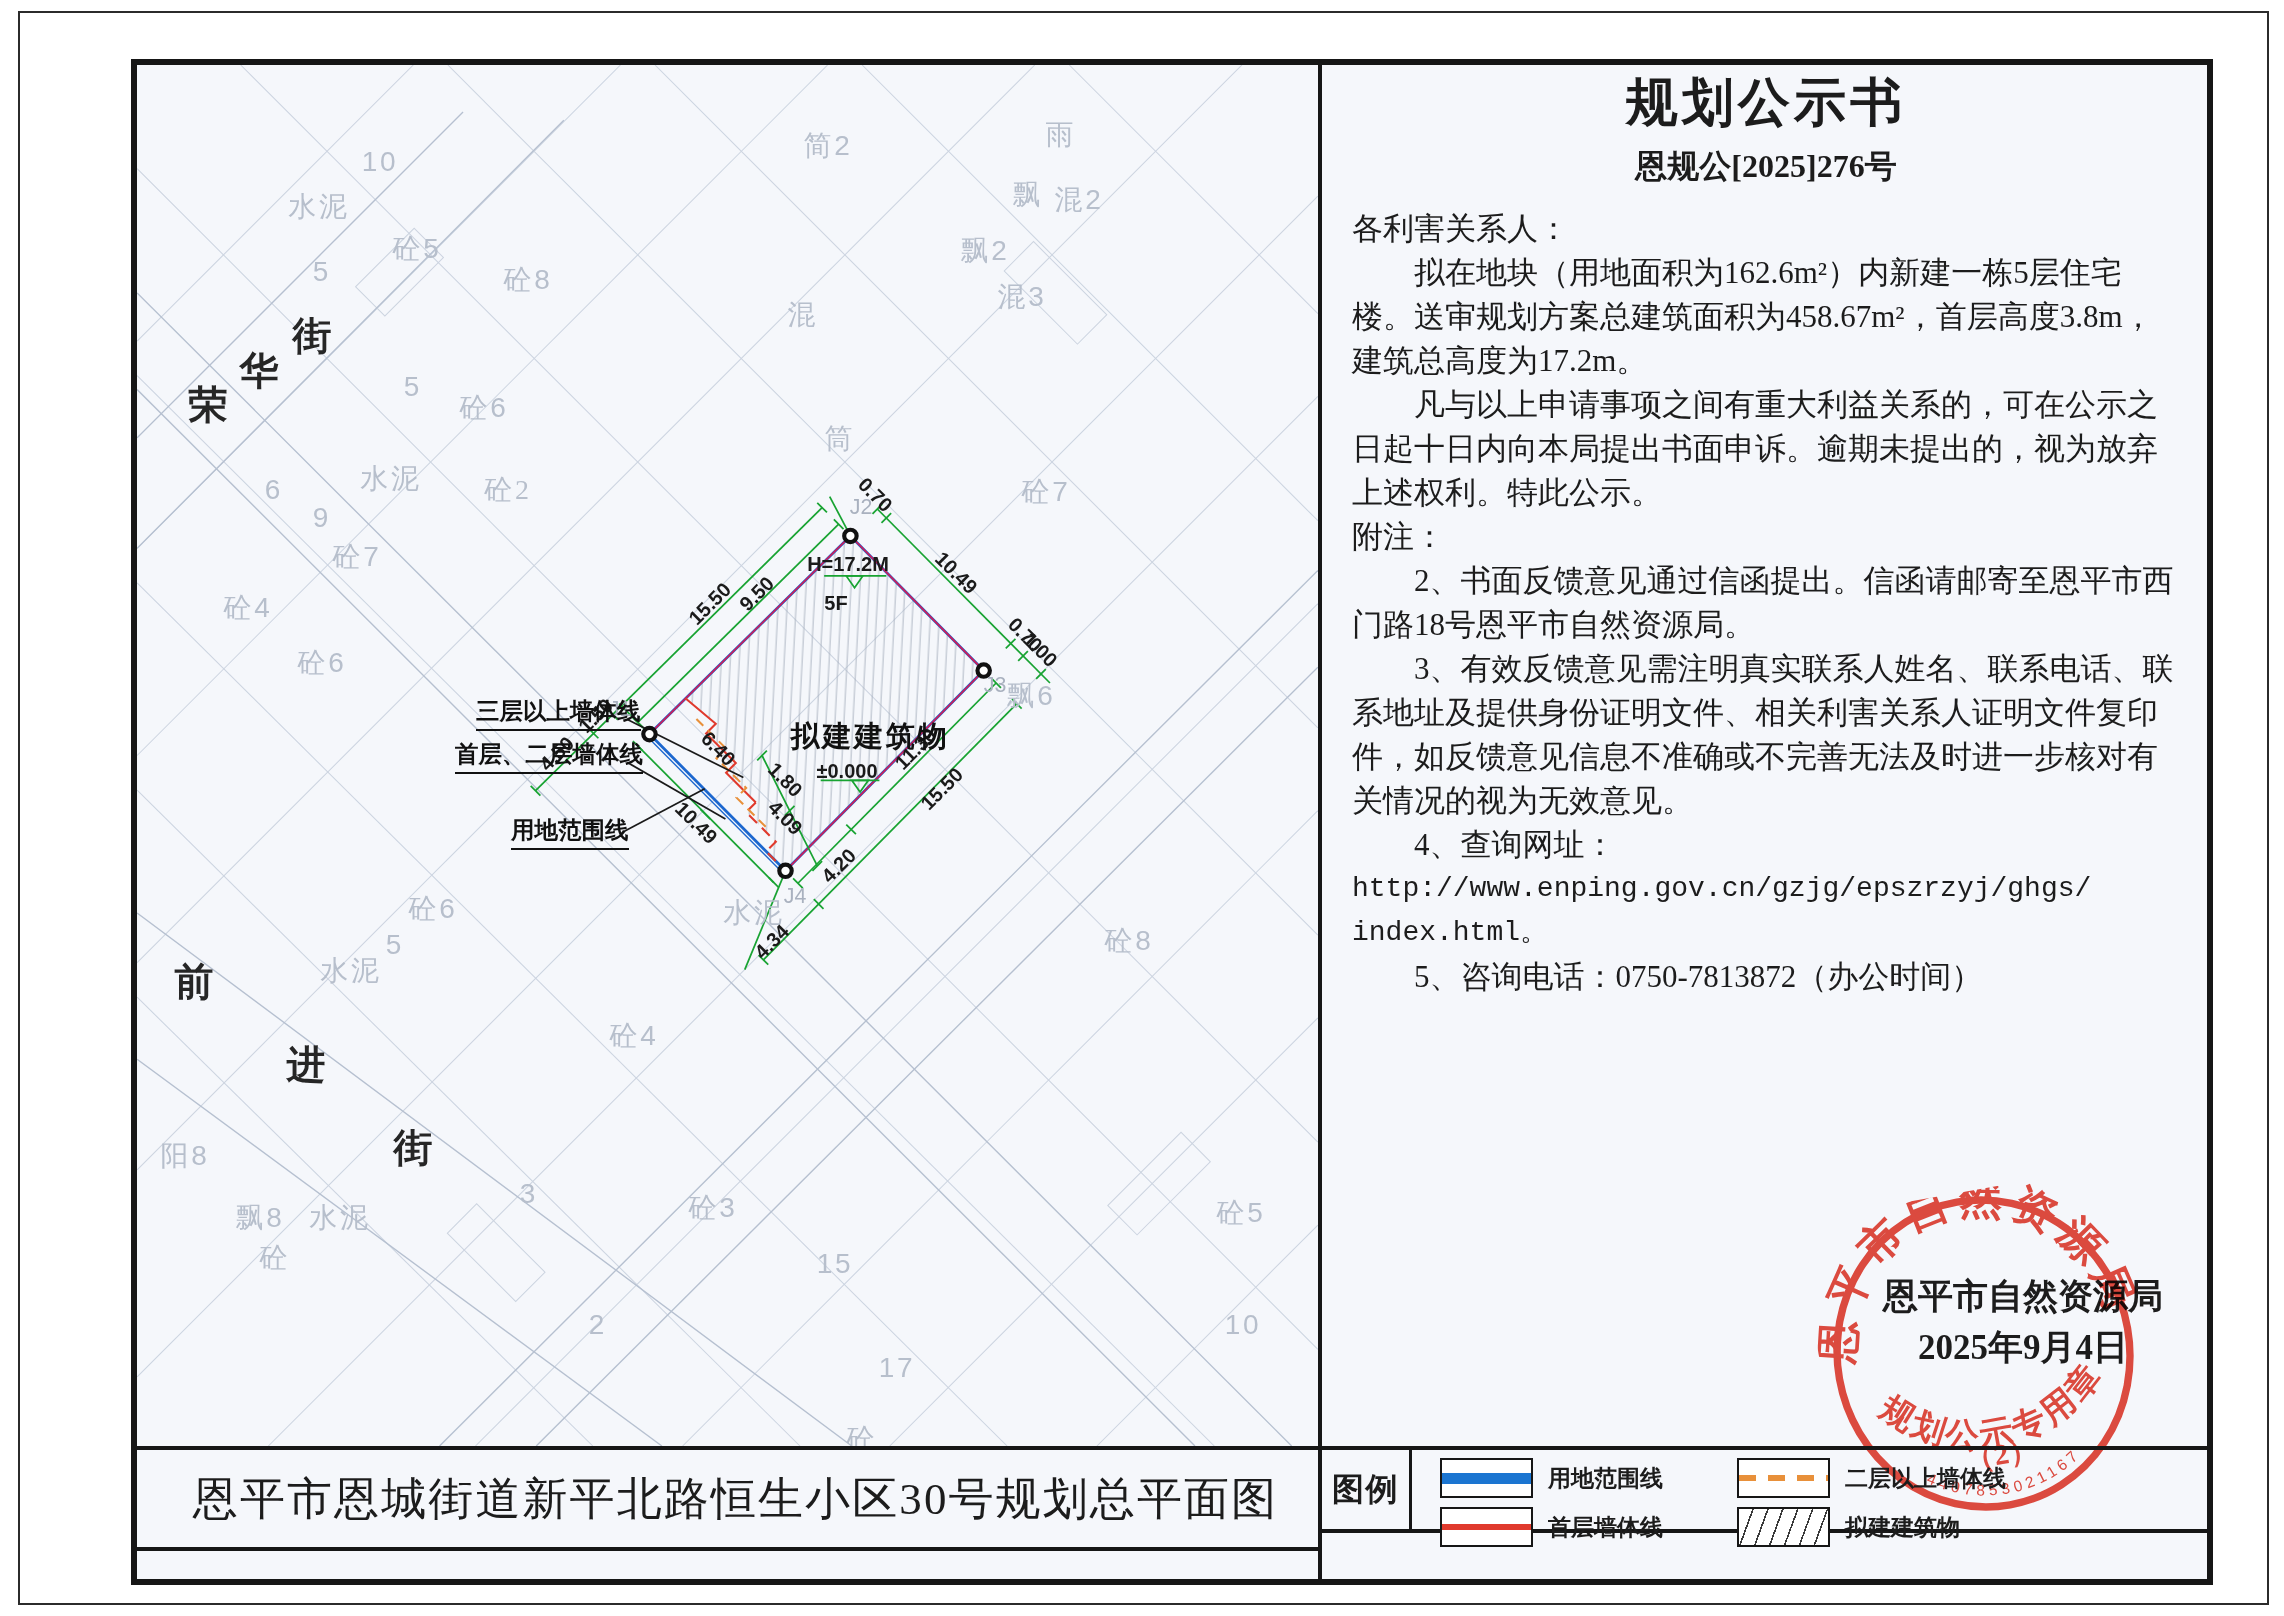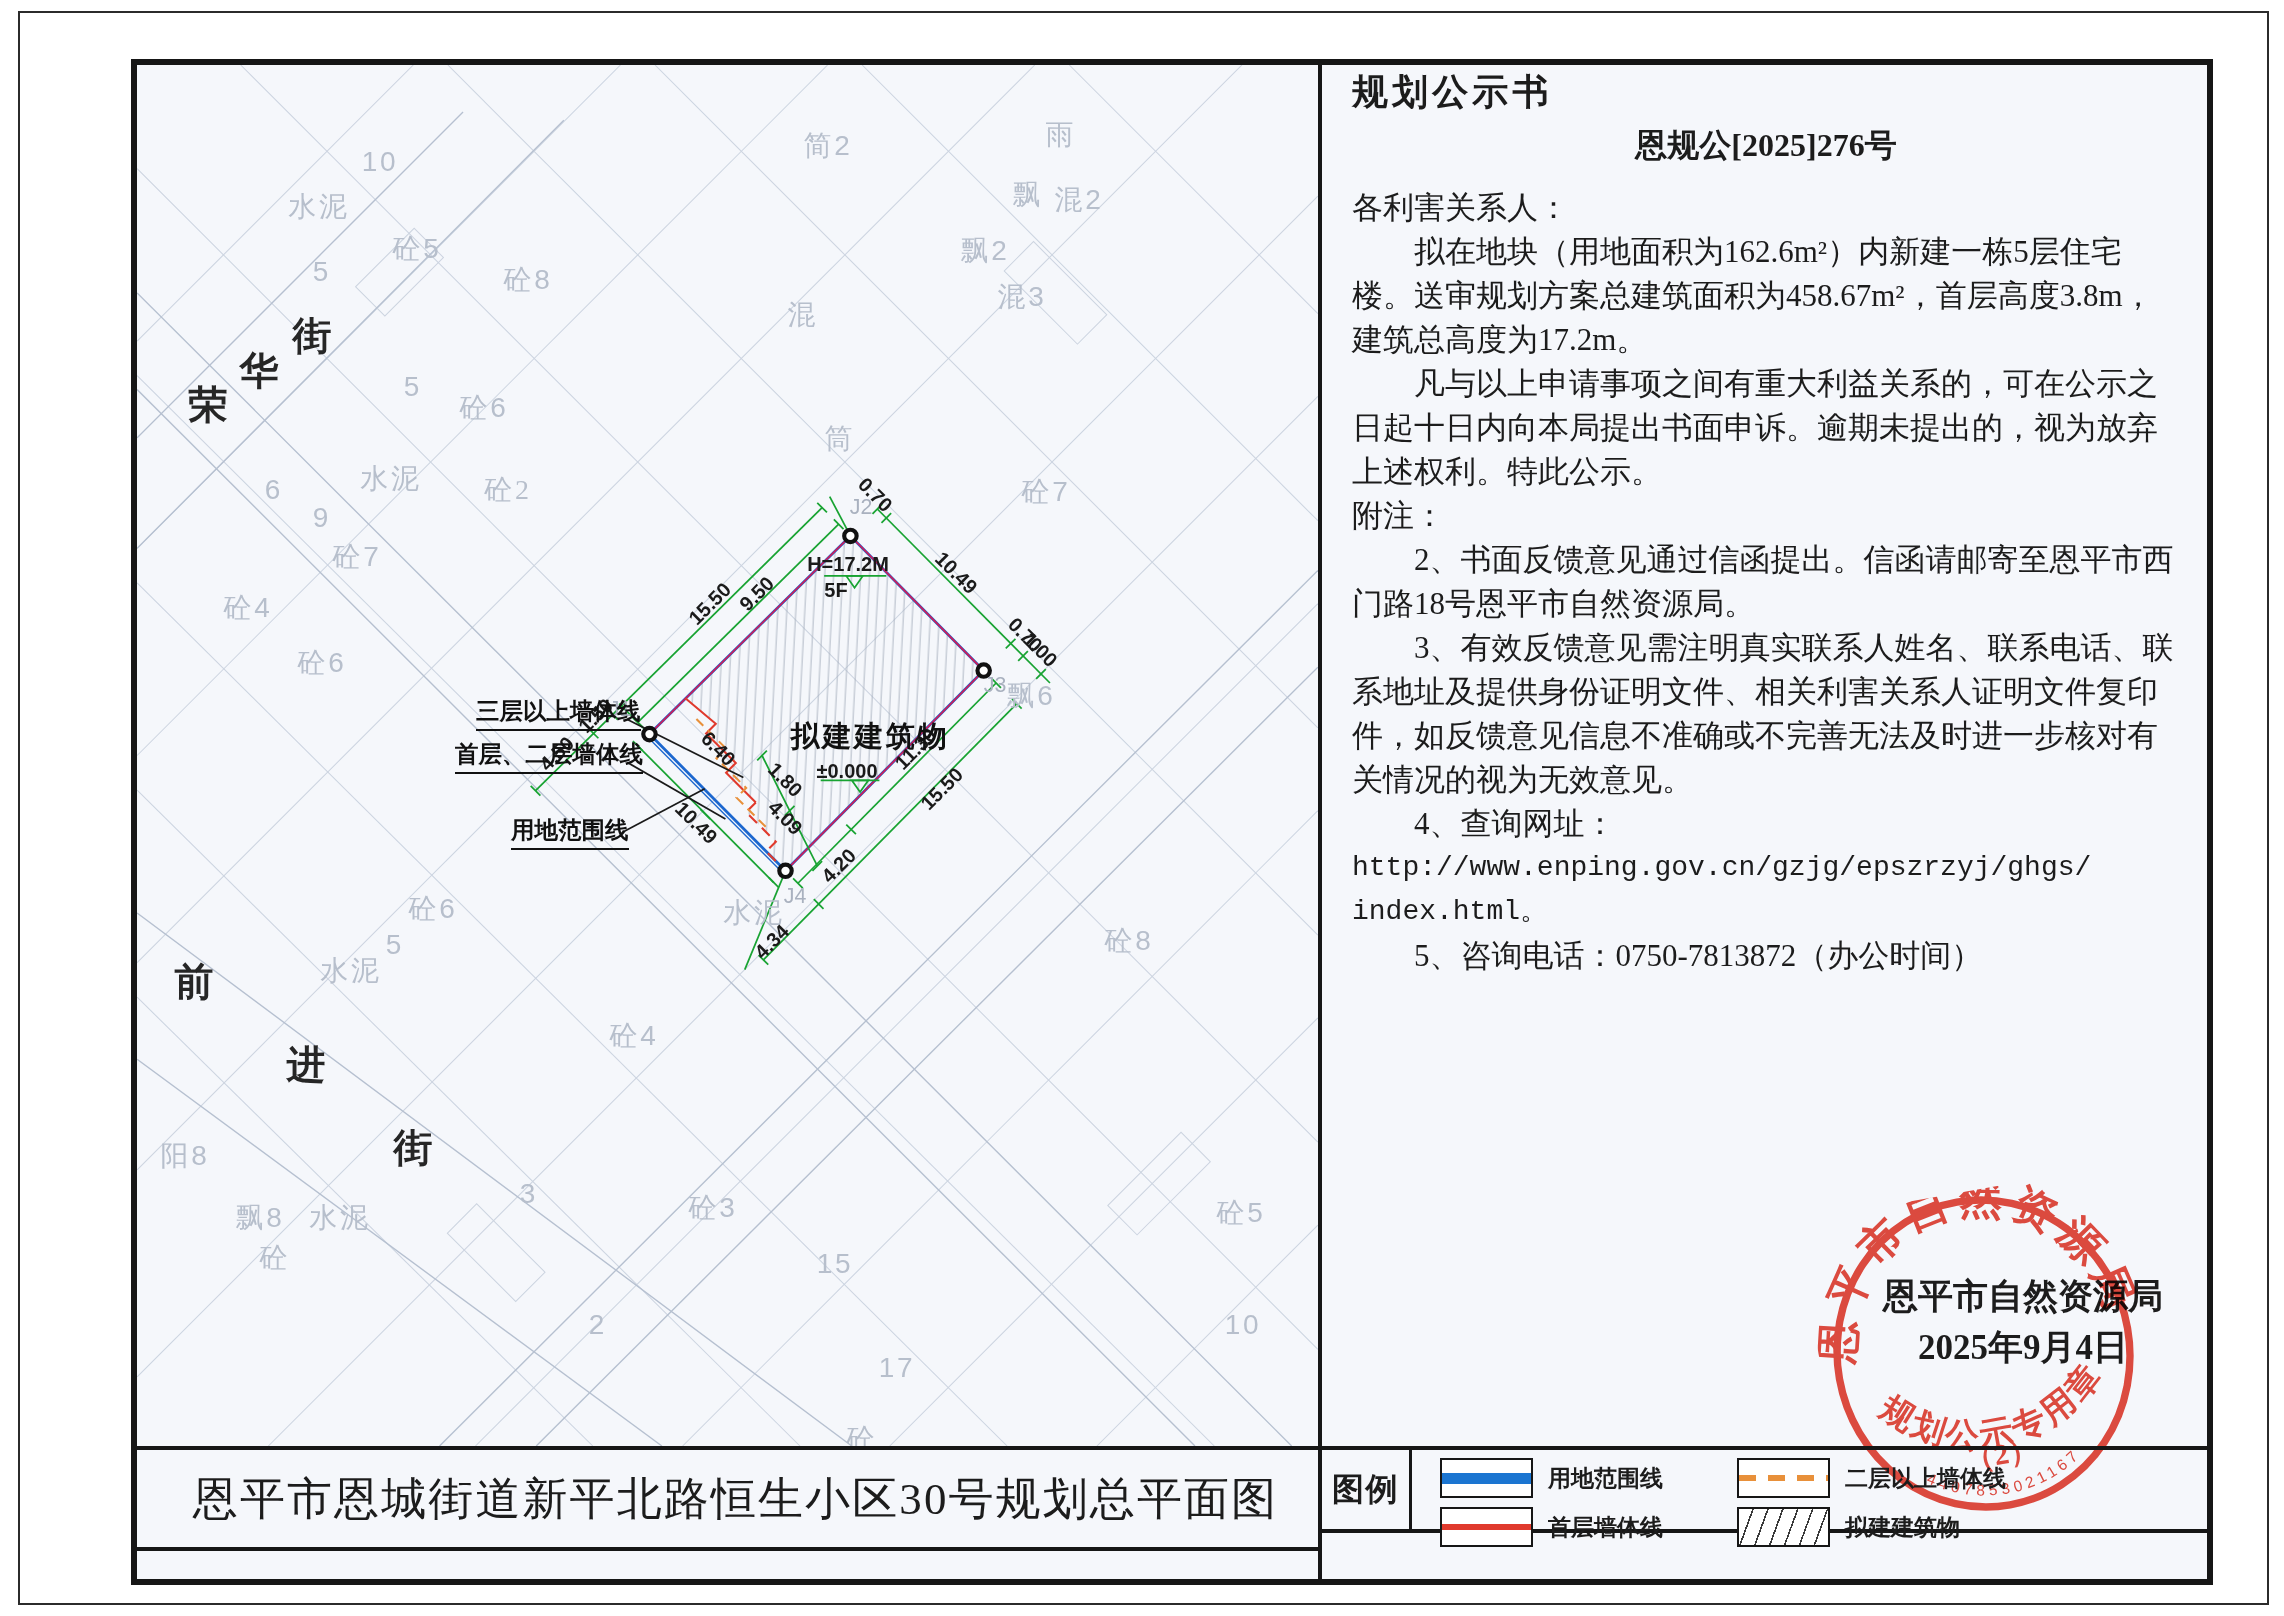--- a/index.html
+++ b/index.html
@@ -24,21 +24,21 @@
   .caption-bar{position:absolute;left:0;top:1381px;width:1181px;height:105px;box-sizing:border-box;
                border-top:4.1px solid #161616;border-bottom:4.1px solid #161616;
                display:flex;align-items:center;justify-content:center;}
   .caption-text{font-size:45px;font-weight:normal;letter-spacing:2.1px;margin-left:16px;}
 
   .vdivider{position:absolute;left:1181px;top:0;width:4.1px;height:100%;background:#161616;}
 
   
   .right-panel{position:absolute;left:1185px;top:0;width:884px;height:1381px;}
   .notice{padding:2.8px 26px 0 30px;}
-  .notice-title{font-size:36px;font-weight:bold;text-align:left;letter-spacing:4.1px;margin:0;}
+  .notice-title{font-size:52px;font-weight:bold;text-align:center;letter-spacing:4.1px;margin:0;}
   .notice-docno{font-size:32px;text-align:center;margin-top:7px;font-weight:bold;}
   .notice-body{margin-top:18px;font-size:31px;line-height:44px;}
   .para{margin:0;text-indent:2em;}
   .para.no-indent{text-indent:0;}
   .para.mono{font-family:"Liberation Mono","DejaVu Sans Mono",monospace;font-size:28px;}
   .signature{position:absolute;top:1206px;right:43px;text-align:center;font-size:35px;line-height:51px;font-weight:bold;}
   .seal{position:absolute;left:499px;top:1126px;width:325px;height:325px;transform:rotate(-10deg);
         opacity:.92;mix-blend-mode:multiply;}
 
   
@@ -244,21 +244,21 @@
           <div class="pin dim-label" style="left: 779px; top: 684px; transform: translate(-50%, -50%) rotate(-45deg);">11.30</div>
           <div class="pin dim-label" style="left: 805px; top: 724px; transform: translate(-50%, -50%) rotate(-45deg);">15.50</div>
           <div class="pin dim-label" style="left: 702px; top: 801px; transform: translate(-50%, -50%) rotate(-45deg);">4.20</div>
           <div class="pin dim-label" style="left: 635px; top: 877px; transform: translate(-50%, -50%) rotate(-45deg);">4.34</div>
           <div class="pin dim-label" style="left: 648px; top: 715px; transform: translate(-50%, -50%) rotate(45deg);">1.80</div>
           <div class="pin dim-label" style="left: 648px; top: 753px; transform: translate(-50%, -50%) rotate(45deg);">4.09</div>
           <div class="pin dim-label" style="left: 581px; top: 684px; transform: translate(-50%, -50%) rotate(45deg);">6.40</div>
           <div class="pin dim-label" style="left: 559px; top: 758px; transform: translate(-50%, -50%) rotate(45deg);">10.49</div>
           <div class="pin dim-label" style="left: 710px; top: 706px; transform: translate(-50%, -50%) rotate(0deg);">±0.000</div>
           <div class="pin dim-label" style="left: 711px; top: 499px; transform: translate(-50%, -50%) rotate(0deg);">H=17.2M</div>
-          <div class="pin dim-label" style="left: 699px; top: 525px; transform: translate(-50%, -50%) rotate(0deg); text-align: right;">5F</div>
+          <div class="pin dim-label" style="left: 699px; top: 538px; transform: translate(-50%, -50%) rotate(0deg); text-align: right;">5F</div>
         </div>
       <div>
 
       <div class="pin corner-label" style="left: 483px; top: 644px;">J1</div>
           <div class="pin corner-label" style="left: 724px; top: 442px;">J2</div>
           <div class="pin corner-label" style="left: 858px; top: 620px;">J3</div>
           <div class="pin corner-label" style="left: 658px; top: 831px;">J4</div>
         </div>
       <div>
 

